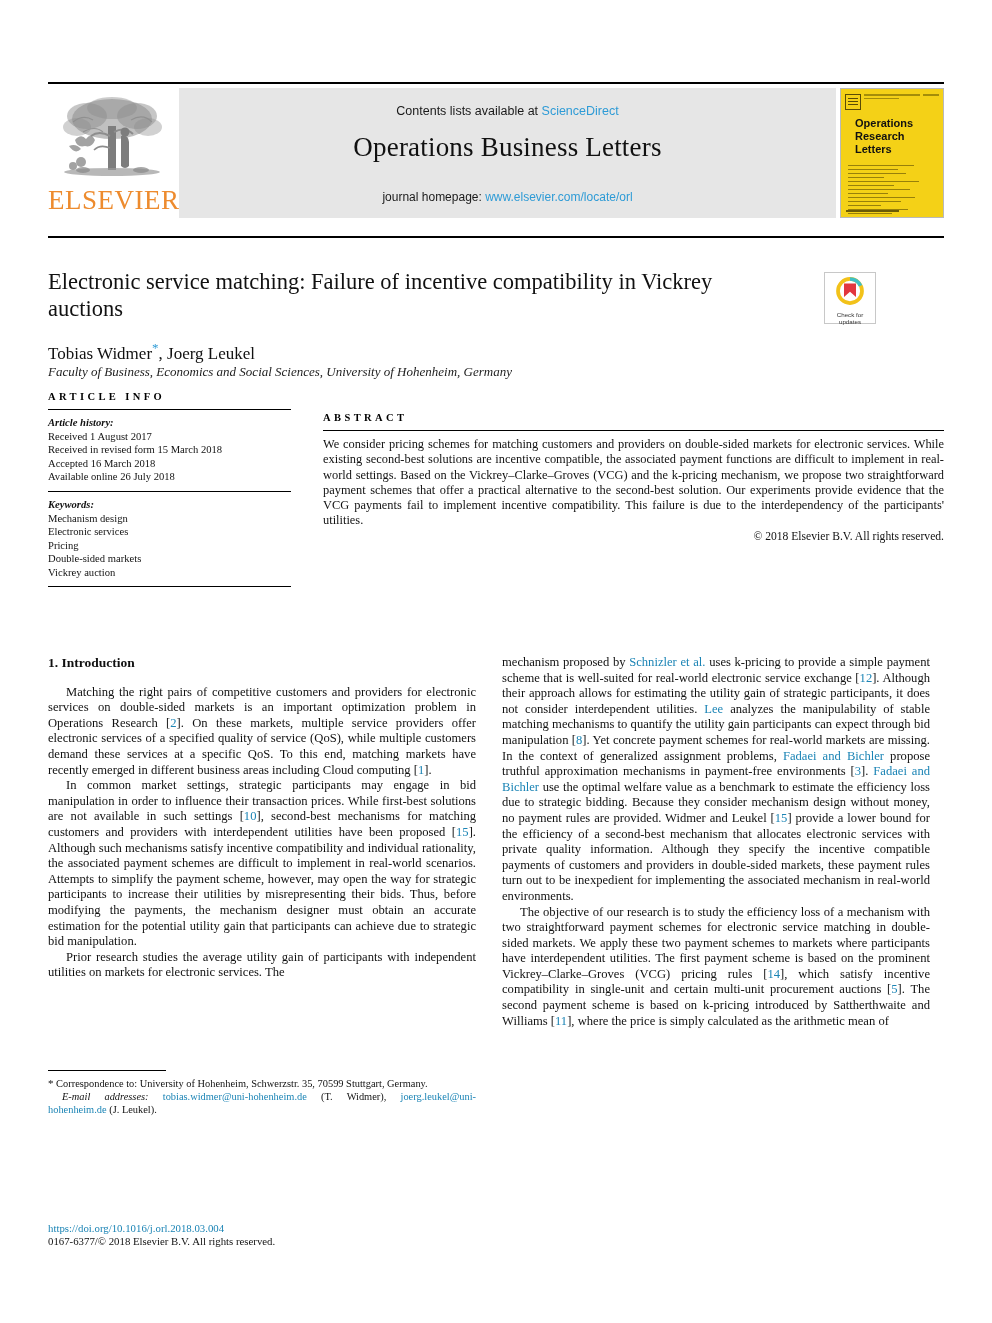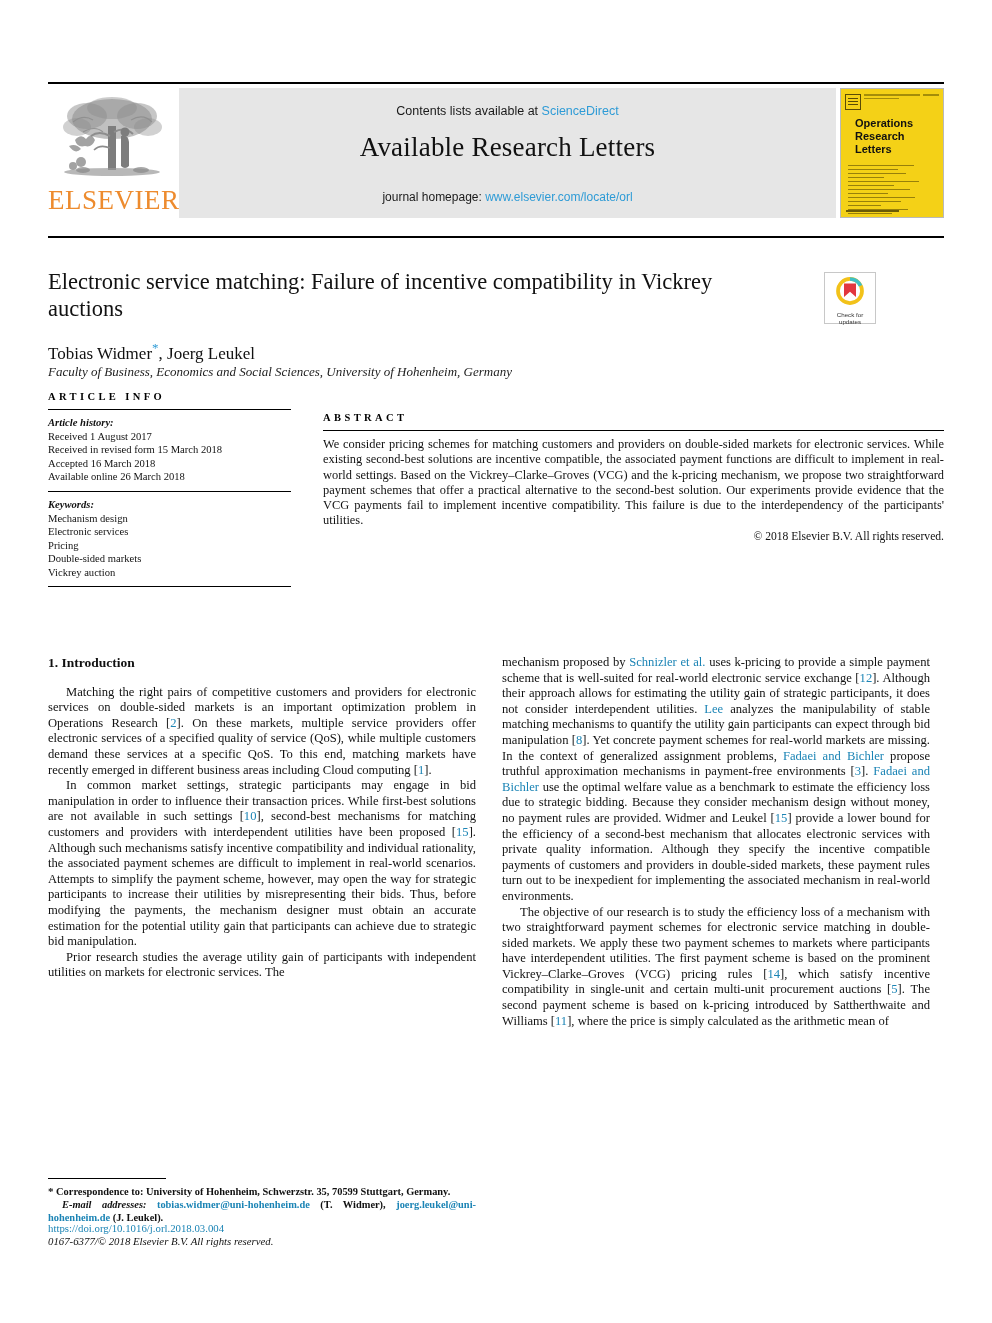--- a/index.html
+++ b/index.html
@@ -270,23 +270,22 @@
   .col p.first { text-indent: 18px; }
   a.ref, .ref {
     color: #1b84b5;
     text-decoration: none;
   }
   .cite { color: #1b84b5; text-decoration: none; }
 
   
   .footnote-wrap {
     position: absolute;
-    left: 48px; top: 1178px;
+    left: 48px; top: 1070px;
     width: 428px;
-    font-weight: bold;
   }
   .footnote-rule {
     width: 118px;
     border-top: 1.1px solid #000;
     margin-bottom: 6px;
   }
   .footnote {
     font-family: "Liberation Serif", serif;
     font-size: 10.4px;
     line-height: 13px;
@@ -297,21 +296,21 @@
   .footnote a { color: #1b84b5; text-decoration: none; }
   .doi-block {
     position: absolute;
     left: 48px; top: 1222px;
     width: 428px;
     font-family: "Liberation Serif", serif;
     font-size: 10.8px;
     line-height: 13.4px;
   }
   .doi-block .doi { color: #1b84b5; }
-  .doi-block .issn { color: #111; font-style: italic; }
+  .doi-block .issn { color: #111; }
 </style>
 </head>
 <body>
 
 <div class="page">
 
   <div class="running-head">Operations Research Letters 46 (2018) 318–323</div>
 
   <div class="masthead">
     <div class="masthead-inner">
@@ -351,21 +350,21 @@
             <ellipse cx="88" cy="78" rx="8" ry="3"></ellipse>
           </g>
         </svg>
         <div class="elsevier-word">ELSEVIER</div>
       </div>
 
       <div class="banner">
         <div class="banner-contents">
           <span>Contents lists available at </span><a href="#" class="sd-link">ScienceDirect</a>
         </div>
-        <div class="banner-title">Available Research Letters</div>
+        <div class="banner-title">Operations Business Letters</div>
         <div class="banner-homepage">
           <span>journal homepage: </span><a href="#">www.elsevier.com/locate/orl</a>
         </div>
       </div>
 
       <div class="cover">
         <div class="cover-topbar">
           <div class="cover-mark">
               <i style="top:3px"></i>
               <i style="top:6px"></i>
@@ -423,21 +422,21 @@
   </div>
 
   <div class="info-col">
     <div class="sec-head">ARTICLE INFO</div>
     <div class="hr-thick"></div>
     <div class="info-body">
       <div class="lead">Article history:</div>
       <div>Received 1 August 2017</div>
       <div>Received in revised form 15 March 2018</div>
       <div>Accepted 16 March 2018</div>
-      <div>Available online 26 March 2018</div>
+      <div>Available online 26 July 2018</div>
     </div>
     <div class="hr-thin"></div>
     <div class="info-body">
       <div class="lead">Keywords:</div>
       <div>Mechanism design</div>
       <div>Electronic services</div>
       <div>Pricing</div>
       <div>Double-sided markets</div>
       <div>Vickrey auction</div>
     </div>

